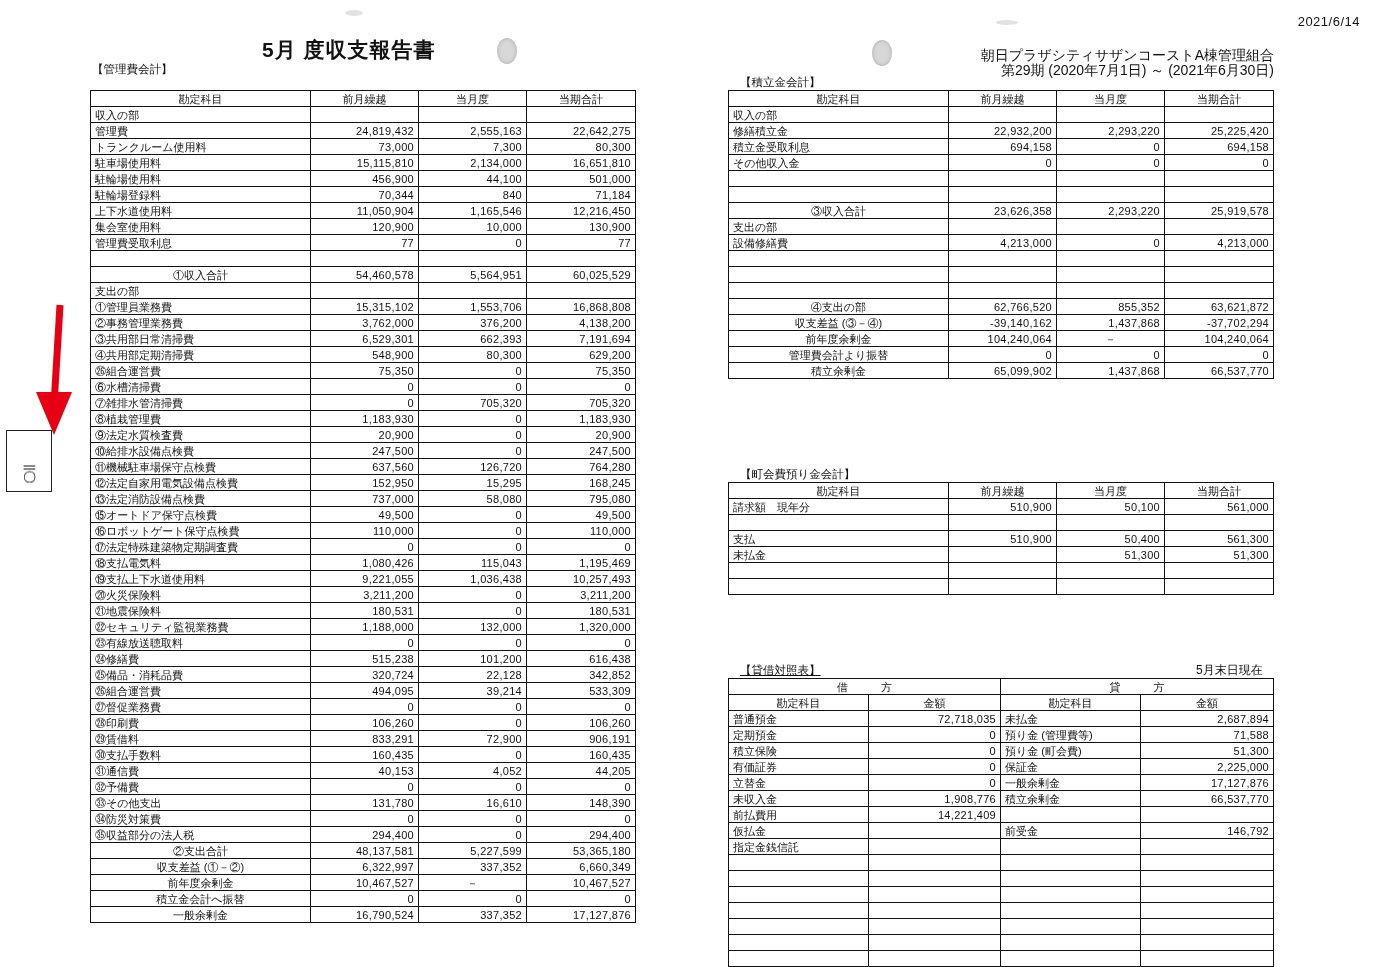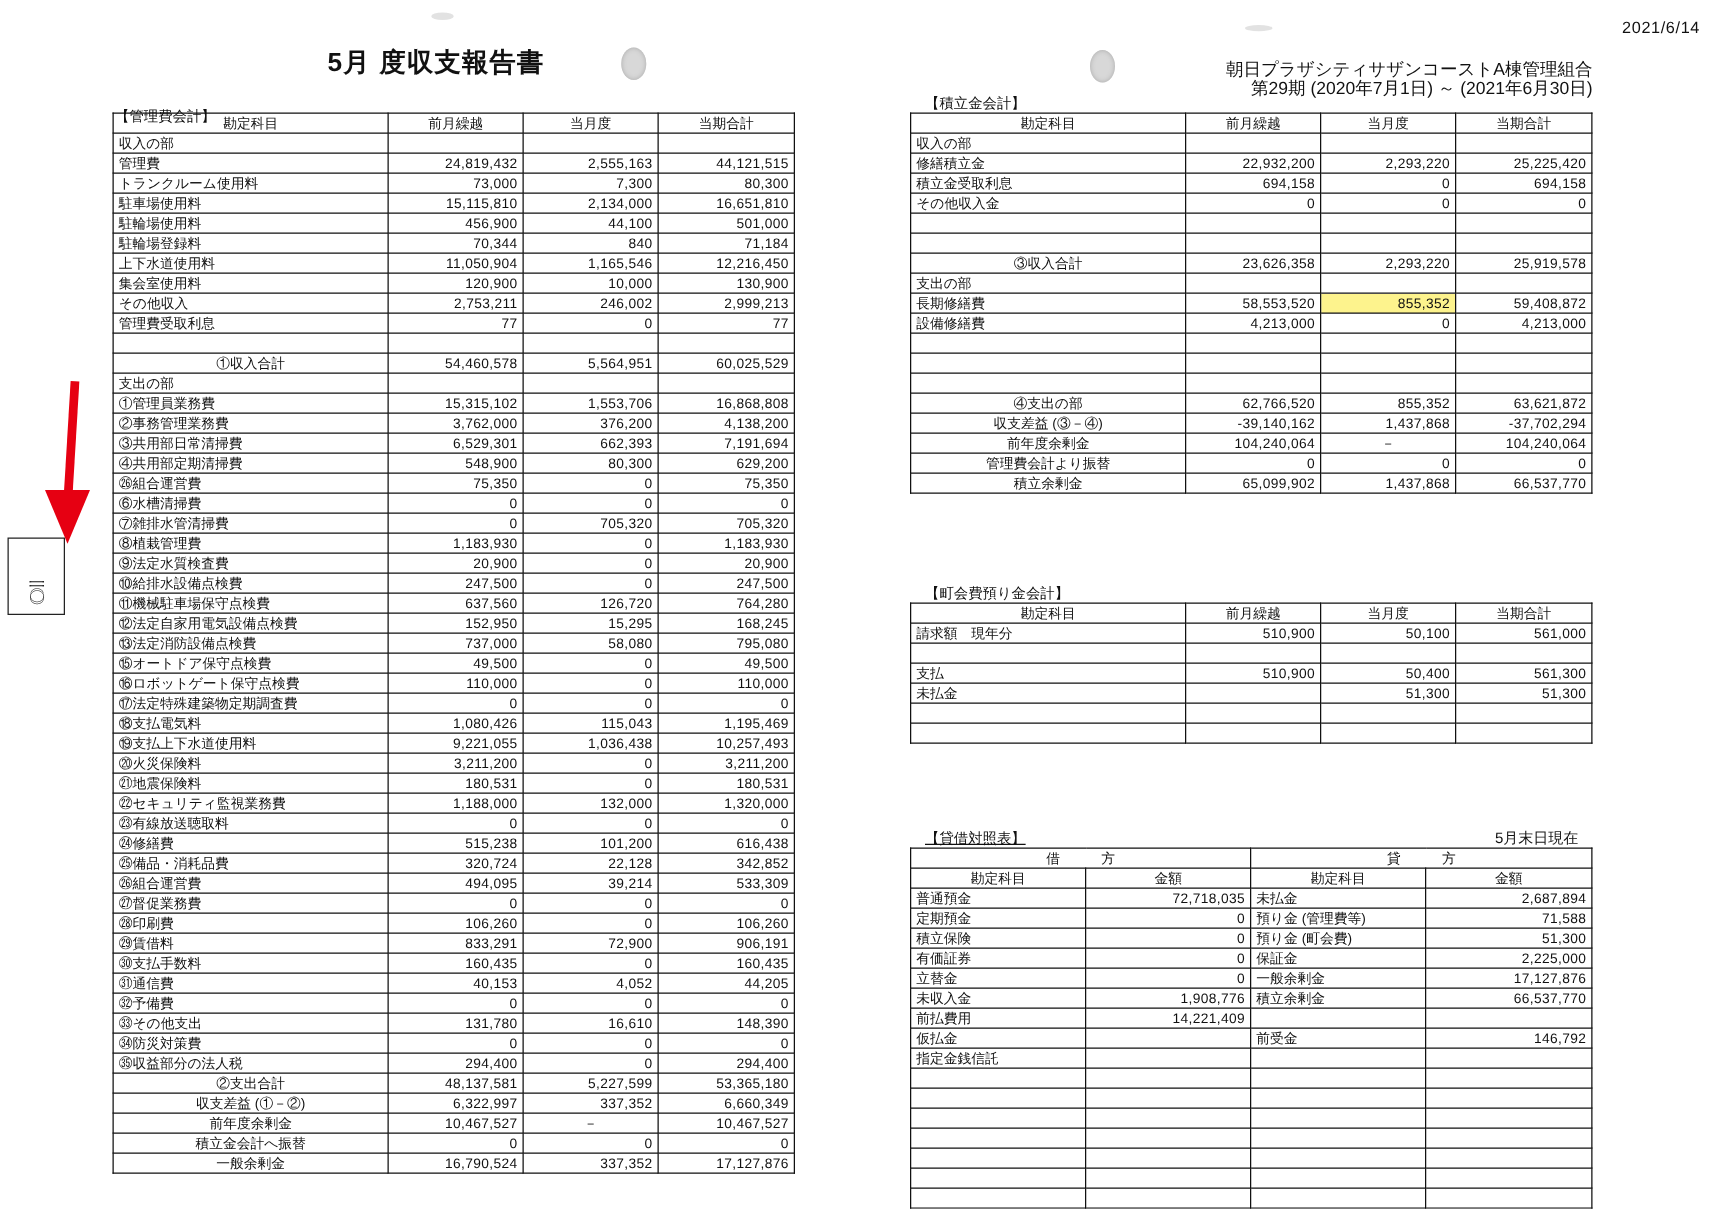--- a/index.html
+++ b/index.html
@@ -61,21 +61,21 @@
   </div>
 
   <svg class="arrow" viewBox="0 0 60 145">
     <line x1="38" y1="5" x2="32" y2="105" stroke="#e60012" stroke-width="7"></line>
     <polygon points="32,135 14,92 50,92" fill="#e60012"></polygon>
   </svg>
   <div class="sidebox">
     <span>一〇〇一</span>
   </div>
 
-  <div class="sect-label" style="left:92px;top:86px;">【管理費会計】</div>
+  <div class="sect-label" style="left:92px;top:62px;">【管理費会計】</div>
   <table class="grid" style="left:90px;top:90px;width:545px;">
     <colgroup>
         <col style="width:220px">
         <col style="width:108px">
         <col style="width:108px">
         <col style="width:109px">
       </colgroup>
     <tbody>
       <tr class="hdr">
         <td class="ctr">勘定科目</td>
@@ -86,21 +86,21 @@
       <tr>
         <td class="lbl">収入の部</td>
         <td></td>
           <td></td>
           <td></td>
       </tr>
       <tr>
           <td class="lbl indent">管理費</td>
           <td class="num">24,819,432</td>
           <td class="num">2,555,163</td>
-          <td class="num">44,121,515</td>
+          <td class="num">22,642,275</td>
         </tr>
       <tr>
           <td class="lbl indent">トランクルーム使用料</td>
           <td class="num">73,000</td>
           <td class="num">7,300</td>
           <td class="num">80,300</td>
         </tr>
       <tr>
           <td class="lbl indent">駐車場使用料</td>
           <td class="num">15,115,810</td>
@@ -123,26 +123,20 @@
           <td class="lbl indent">上下水道使用料</td>
           <td class="num">11,050,904</td>
           <td class="num">1,165,546</td>
           <td class="num">12,216,450</td>
         </tr>
       <tr>
           <td class="lbl indent">集会室使用料</td>
           <td class="num">120,900</td>
           <td class="num">10,000</td>
           <td class="num">130,900</td>
-        </tr>
-      <tr>
-          <td class="lbl indent">その他収入</td>
-          <td class="num">2,753,211</td>
-          <td class="num">246,002</td>
-          <td class="num">2,999,213</td>
         </tr>
       <tr>
           <td class="lbl indent">管理費受取利息</td>
           <td class="num">77</td>
           <td class="num">0</td>
           <td class="num">77</td>
         </tr>
       <tr class="blankrow">
           <td class="lbl indent"></td>
           <td class="num"></td>
@@ -455,26 +449,20 @@
         <td class="num">2,293,220</td>
         <td class="num">25,919,578</td>
       </tr>
       <tr>
         <td class="lbl">支出の部</td>
           <td></td>
           <td></td>
           <td></td>
       </tr>
       <tr>
-          <td class="lbl indent">長期修繕費</td>
-          <td class="num">58,553,520</td>
-          <td class="num hl">855,352</td>
-          <td class="num">59,408,872</td>
-        </tr>
-      <tr>
           <td class="lbl indent">設備修繕費</td>
           <td class="num">4,213,000</td>
           <td class="num">0</td>
           <td class="num">4,213,000</td>
         </tr>
       <tr class="blankrow">
           <td class="lbl indent"></td>
           <td class="num"></td>
           <td class="num"></td>
           <td class="num"></td>

